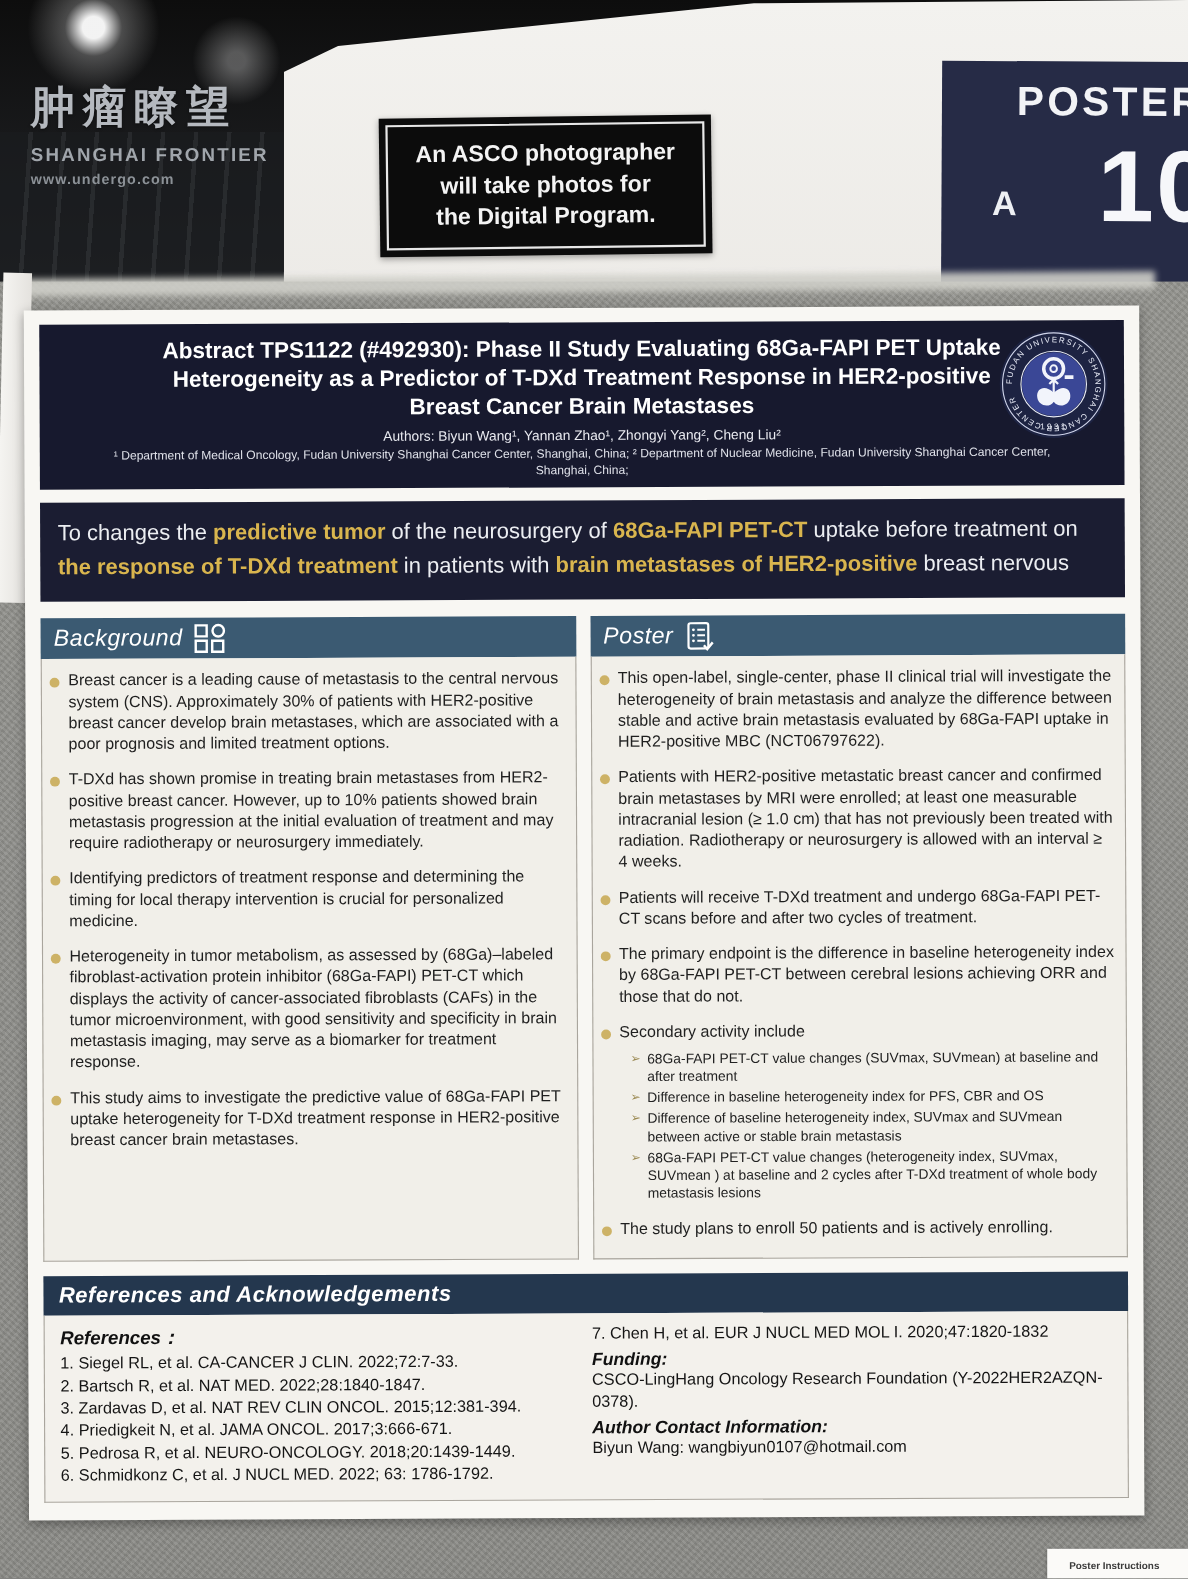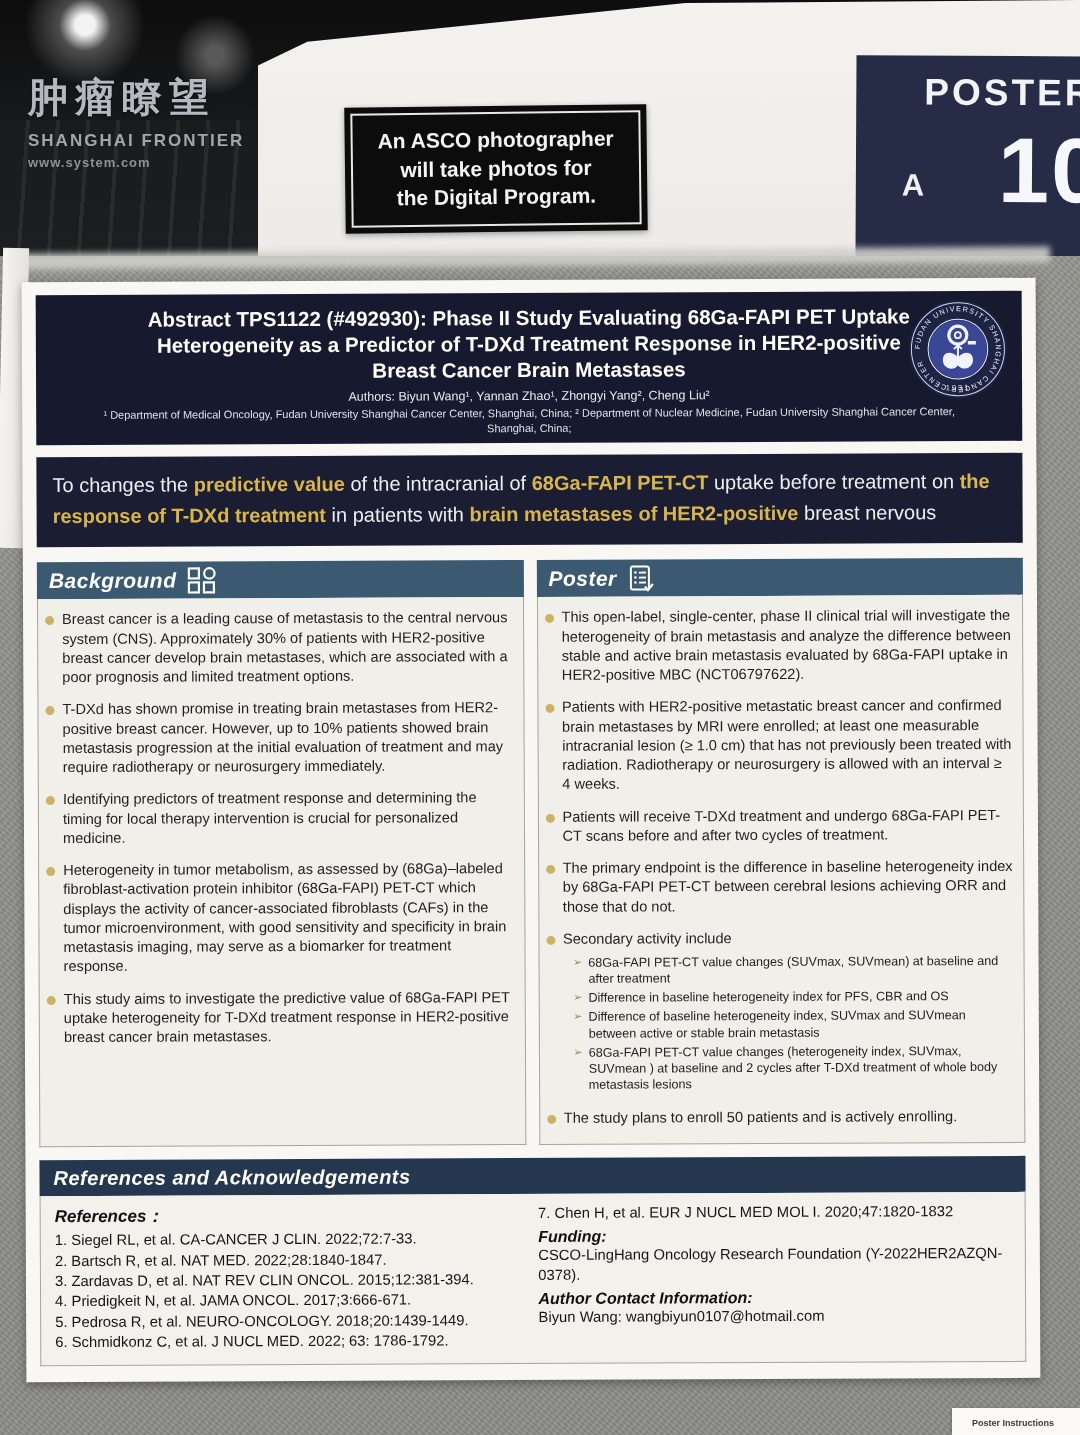--- a/index.html
+++ b/index.html
@@ -54,21 +54,21 @@
   .affiliations{font-size:11px;margin-top:3px;line-height:1.35;color:#dfe1e9;padding:0 40px;}
   .seal{position:absolute;right:14px;top:8px;width:100px;height:100px;}
 
   .objective{background:#1b1d32;color:#eceef2;margin-top:12px;padding:13px 16px 15px 16px;
     font-size:20px;line-height:1.55;text-align:left;}
   .seg-hl{color:#d9b54e;font-weight:bold;}
 
   .cols{display:flex;gap:13px;margin-top:15px;align-items:stretch;}
   .col{flex:1;display:flex;flex-direction:column;}
   .sec-header{background:#3b5a72;color:#fff;height:37px;display:flex;align-items:center;gap:10px;padding:0 12px;}
-  .sec-title{font-size:21px;font-weight:bold;font-style:italic;letter-spacing:.5px;}
+  .sec-title{font-size:21px;font-weight:normal;font-style:italic;letter-spacing:.5px;}
   .sec-body{flex:1;background:#f1efe9;border:1px solid #a9a59d;border-top:none;padding:11px 9px 12px 7px;}
   ul.bullets{list-style:none;margin:0;padding:0;}
   ul.bullets>li{display:flex;gap:8px;margin-bottom:13px;}
   ul.bullets>li:last-child{margin-bottom:4px;}
   .dot{flex:0 0 auto;width:9px;height:9px;border-radius:50%;background:#cdb266;margin-top:6px;}
   .btext{font-size:14.6px;line-height:1.32;color:#1f1f1f;}
   ul.subs{list-style:none;margin:6px 0 0 10px;padding:0;}
   ul.subs>li{display:flex;gap:6px;margin-bottom:3px;}
   .arrow{flex:0 0 auto;color:#9a8850;font-size:11px;margin-top:1px;}
   .stext{font-size:12.6px;line-height:1.28;color:#222;}
@@ -92,21 +92,21 @@
 
 <div class="scene">
 
   <div class="ceiling"></div>
   <div class="ceiling-beams"></div>
   <div class="wall"></div>
 
   <div class="watermark">
     <div class="wm-cn">肿瘤瞭望</div>
     <div class="wm-en">SHANGHAI FRONTIER</div>
-    <div class="wm-url">www.system.com</div>
+    <div class="wm-url">www.undergo.com</div>
   </div>
 
   <div class="asco-sign">
     <div class="asco-inner">
       <div class="asco-line">An ASCO photographer</div>
       <div class="asco-line">will take photos for</div>
       <div class="asco-line">the Digital Program.</div>
     </div>
   </div>
 
@@ -143,21 +143,21 @@
         <text x="50" y="91" font-size="7.5" fill="#e9ecf7" text-anchor="middle" letter-spacing="2">1931</text>
         <path d="M50 58 C 42 50 34 54 35 62 C 36 70 46 72 50 66 C 54 72 64 70 65 62 C 66 54 58 50 50 58 Z" fill="#f2f4fb"></path>
         <path d="M50 66 L50 44 M46 50 L50 46 L54 50" stroke="#f2f4fb" stroke-width="2" fill="none"></path>
         <circle cx="50" cy="36" r="9" fill="none" stroke="#f2f4fb" stroke-width="3.2"></circle>
         <circle cx="50" cy="36" r="3" fill="none" stroke="#f2f4fb" stroke-width="1.8"></circle>
         <rect x="60" y="42" width="8" height="3.4" fill="#f2f4fb"></rect>
       </svg>
     </div>
 
     <div class="objective">
-      <span>To changes the </span><span class="seg-hl">predictive value</span><span> of the intracranial of </span><span class="seg-hl">68Ga-FAPI PET-CT</span><span> uptake before treatment on </span><span class="seg-hl">the response of T-DXd treatment</span><span> in patients with </span><span class="seg-hl">brain metastases of HER2-positive</span><span> breast nervous</span>
+      <span>To changes the </span><span class="seg-hl">predictive tumor</span><span> of the neurosurgery of </span><span class="seg-hl">68Ga-FAPI PET-CT</span><span> uptake before treatment on </span><span class="seg-hl">the response of T-DXd treatment</span><span> in patients with </span><span class="seg-hl">brain metastases of HER2-positive</span><span> breast nervous</span>
     </div>
 
     <div class="cols">
 
       <div class="col">
         <div class="sec-header">
           <span class="sec-title">Background</span>
           <svg width="30" height="28" viewBox="0 0 30 28">
             <rect x="2" y="2" width="10" height="10" fill="none" stroke="#fff" stroke-width="2.2"></rect>
             <circle cx="22.5" cy="7" r="5.2" fill="none" stroke="#fff" stroke-width="2.2"></circle>

